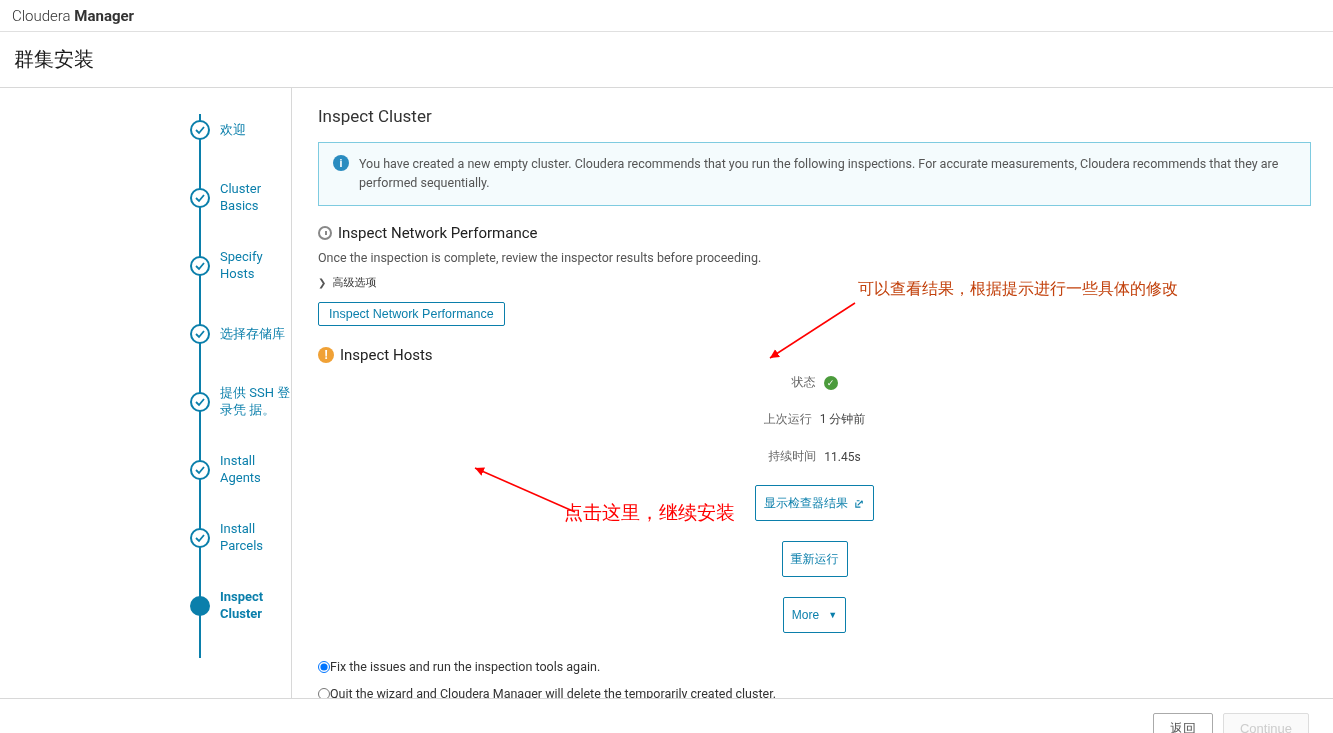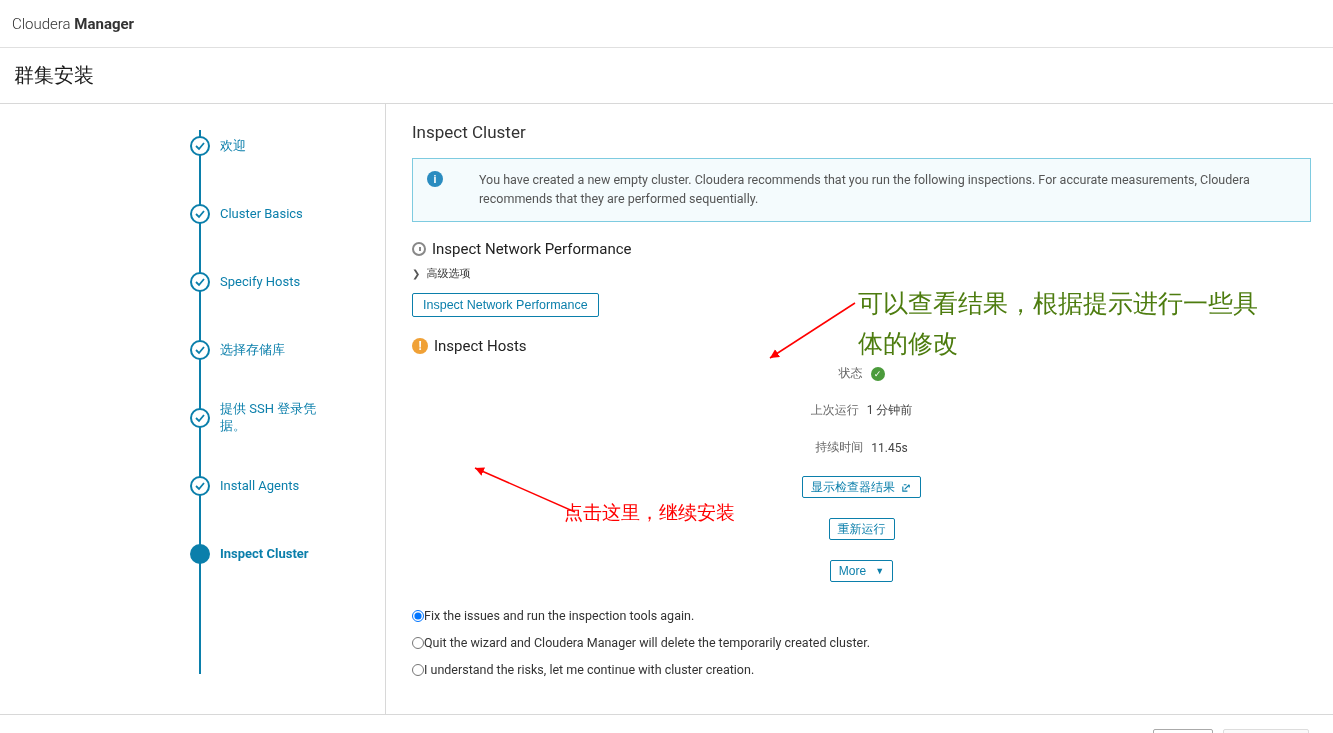--- a/index.html
+++ b/index.html
@@ -1,76 +1,76 @@
 <!DOCTYPE html>
 <html><head>
   <meta charset="utf-8">
   <style>
     * { box-sizing: border-box; margin: 0; padding: 0; }
     body { font-family: -apple-system, BlinkMacSystemFont, "Segoe UI", Roboto, Helvetica, Arial, sans-serif; font-size: 13px; color: #333; background: #fff; width: 1333px; height: 733px; overflow: hidden; position: relative; }
     
-    .header-top { display: flex; align-items: center; padding: 8px 12px; border-bottom: 1px solid #e0e0e0; height: 48px; }
+    .header-top { display: flex; align-items: center; padding: 8px 12px; border-bottom: 1px solid #e0e0e0; height: 32px; }
     .brand { font-size: 15px; color: #333; }
     .brand-light { font-weight: 300; }
     .brand-bold { font-weight: 700; }
     
     .page-title { padding: 14px 14px; font-size: 20px; color: #1a1a1a; font-weight: 400; }
     
     .layout { display: flex; border-top: 1px solid #d8d8d8; height: 611px; }
     
-    .sidebar { width: 386px; border-right: 1px solid #d8d8d8; position: relative; padding-left: 190px; padding-top: 8px; }
+    .sidebar { width: 292px; border-right: 1px solid #d8d8d8; position: relative; padding-left: 190px; padding-top: 8px; }
     .step-line { position: absolute; left: 199px; top: 26px; bottom: 40px; width: 2px; background: #0b7fab; }
     .step { position: relative; display: flex; align-items: center; height: 68px; }
     .step-mark { position: absolute; left: 0; width: 20px; height: 20px; border-radius: 50%; background: #fff; border: 2px solid #0b7fab; display: flex; align-items: center; justify-content: center; z-index: 2; }
     .step-mark svg { width: 10px; height: 10px; }
     .step-mark.filled { background: #0b7fab; }
     .step-label { margin-left: 30px; color: #0b7fab; font-size: 13px; max-width: 110px; line-height: 1.3; }
     .step-label.bold { font-weight: 700; }
     
     .main { flex: 1; padding: 18px 22px 12px 26px; overflow: auto; position: relative; }
     .h1 { font-size: 17px; color: #333; font-weight: 400; margin-bottom: 16px; }
     
     .info-banner { border: 1px solid #7ecbe0; background: #f4fbfd; padding: 12px 14px; display: flex; align-items: flex-start; gap: 10px; margin-bottom: 18px; }
     .info-icon { width: 16px; height: 16px; border-radius: 50%; background: #2a8cc0; color: #fff; font-size: 11px; font-weight: 700; display: flex; align-items: center; justify-content: center; flex: 0 0 16px; }
-    .info-text { font-size: 12.5px; color: #555; line-height: 1.5; margin-left: 26px; }
+    .info-text { font-size: 12.5px; color: #555; line-height: 1.5; }
     
     .section-head { display: flex; align-items: center; gap: 6px; margin-bottom: 8px; }
     .section-head h2 { font-size: 15px; font-weight: 400; color: #222; }
     .running-icon { width: 14px; height: 14px; border: 2px solid #888; border-radius: 50%; position: relative; flex: 0 0 14px; }
     .running-icon:after { content: ''; position: absolute; left: 5px; top: 3px; width: 2px; height: 4px; background: #888; transform-origin: bottom; }
     .warn-icon { width: 16px; height: 16px; border-radius: 50%; background: #f0a136; color: #fff; font-weight: 700; font-size: 12px; display: flex; align-items: center; justify-content: center; flex: 0 0 16px; }
     
     .sub-desc { font-size: 12.5px; color: #555; margin-bottom: 10px; }
     
     .adv-row { display: flex; align-items: center; gap: 6px; margin-bottom: 12px; cursor: pointer; user-select: none; }
     .caret { font-size: 10px; color: #555; }
     .adv-label { font-size: 11px; color: #333; }
     
     .btn { display: inline-flex; align-items: center; gap: 6px; border: 1px solid #0b7fab; color: #0b7fab; background: #fff; padding: 5px 10px; font-size: 12.5px; border-radius: 2px; cursor: pointer; line-height: 1; }
-    .btn.small { font-size: 12px; padding: 4px 8px; }
+    .btn.small { font-size: 12px; padding: 11px 8px; }
     
     .status-row { display: flex; align-items: center; gap: 20px; margin-top: 10px; font-size: 12px; color: #444; flex-wrap: wrap; flex-direction: column; }
     .status-group { display: flex; align-items: center; gap: 8px; }
     .status-label { color: #666; }
     .ok-icon { width: 14px; height: 14px; border-radius: 50%; background: #4b9b3c; color: #fff; font-size: 9px; display: flex; align-items: center; justify-content: center; }
     .ext-icon { width: 11px; height: 11px; }
     .more-caret { font-size: 9px; margin-left: 3px; }
     
     .radios { margin-top: 26px; }
     .radio-row { display: flex; align-items: center; margin-bottom: 12px; }
     .radio-row input { width: 12px; height: 12px; }
     .radio-row label { font-size: 12.5px; color: #333; }
     
     .footer { border-top: 1px solid #d8d8d8; display: flex; justify-content: flex-end; align-items: center; padding: 14px 24px; gap: 10px; position: relative; height: 60px; }
     .btn.footer-btn { border: 1px solid #aaa; color: #555; padding: 8px 16px; font-size: 13px; }
     .btn.footer-continue { border: 1px solid #ddd; color: #ccc; background: #fafafa; padding: 8px 16px; font-size: 13px; cursor: not-allowed; }
     
     
     .annot { position: absolute; pointer-events: none; font-family: "SimSun", serif; }
-    .annot-text1 { left: 858px; top: 284px; color: #4d7c0f; font-size: 25px; line-height: 1.6; width: 420px; }
+    .annot-text1 { left: 858px; top: 276px; color: #c2410c; font-size: 16px; line-height: 1.6; width: 420px; }
     .annot-text2 { left: 564px; top: 500px; color: #f00; font-size: 19px; }
     .arrow-svg { position: absolute; overflow: visible; }
   </style>
 </head>
 <body>
 
 <div class="header-top">
   <span class="brand">
     <span class="brand-light">Cloudera </span><span class="brand-bold">Manager</span>
   </span>
@@ -124,37 +124,46 @@
     </div>
     <div class="step">
       <div class="step-mark">
           <svg viewBox="0 0 10 10">
             <path d="M1 5 L4 8 L9 2" stroke="#0b7fab" stroke-width="1.8" fill="none"></path>
           </svg>
         </div>
       <div class="step-label">Install Agents</div>
     </div>
     <div class="step">
+      <div class="step-mark">
+          <svg viewBox="0 0 10 10">
+            <path d="M1 5 L4 8 L9 2" stroke="#0b7fab" stroke-width="1.8" fill="none"></path>
+          </svg>
+        </div>
+      <div class="step-label">Install Parcels</div>
+    </div>
+    <div class="step">
       <div class="step-mark filled"></div>
       <div class="step-label bold">Inspect Cluster</div>
     </div>
   </div>
 
   <div class="main">
     <div class="h1">Inspect Cluster</div>
     
     <div class="info-banner">
       <div class="info-icon">i</div>
       <div class="info-text">You have created a new empty cluster. Cloudera recommends that you run the following inspections. For accurate measurements, Cloudera recommends that they are performed sequentially.</div>
     </div>
     
     <div class="section-head">
       <div class="running-icon"></div>
       <h2>Inspect Network Performance</h2>
     </div>
+    <div class="sub-desc">Once the inspection is complete, review the inspector results before proceeding.</div>
     <div class="adv-row">
       <span class="caret">❯</span>
       <span class="adv-label">高级选项</span>
     </div>
     <button class="btn">Inspect Network Performance</button>
     
     <div class="section-head" style="margin-top:20px">
       <div class="warn-icon">!</div>
       <h2>Inspect Hosts</h2>
     </div>

